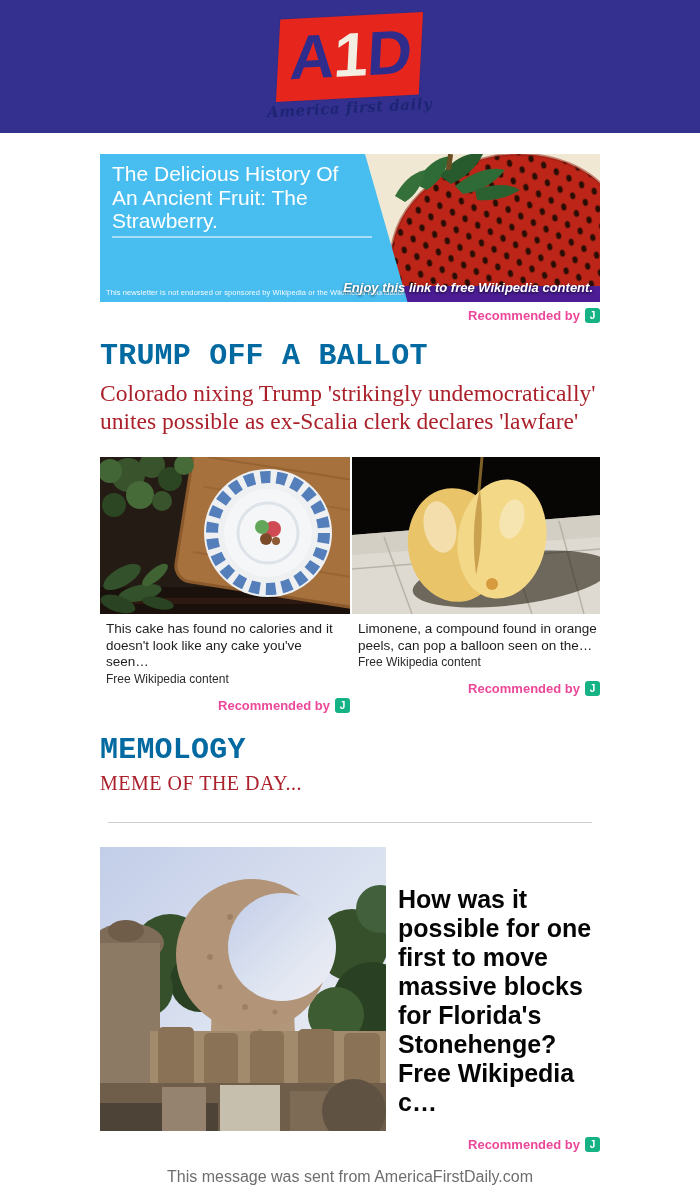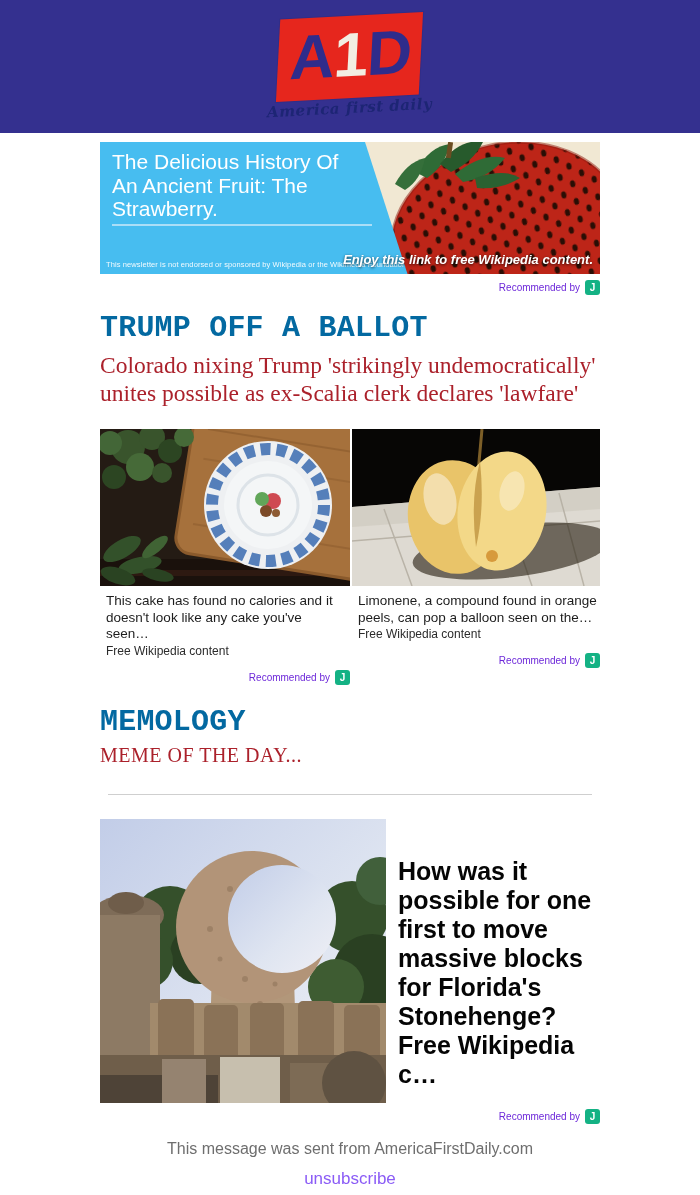--- a/index.html
+++ b/index.html
@@ -8,31 +8,31 @@
   
   .masthead { height:133px; background:#34308f; display:flex; flex-direction:column; align-items:center; justify-content:center; }
   .logo-box { display:inline-block; background:#e6261d; padding:2px 12px 6px 12px; transform:rotate(-3deg) skewX(-6deg); box-shadow:0 0 0 1px rgba(0,0,0,.05); text-decoration:none; }
   .logo-box span { font-family:"Liberation Sans", sans-serif; font-weight:900; font-size:62px; line-height:74px; letter-spacing:-3px; color:#2f2c8b; }
   .logo-box .l-one { color:#f2eee2; padding:0 2px; }
   .tagline { margin-top:1px; transform:rotate(-3deg); font-family:"DejaVu Serif", serif; font-style:italic; font-weight:bold; font-size:15px; color:#1d2574; letter-spacing:.5px; }
 
   .content { width:500px; margin:0 auto; }
 
   
-  .hero-ad { position:relative; display:block; width:500px; height:132px; margin-top:9px; overflow:hidden; background:#d946ef; text-decoration:none; }
+  .hero-ad { position:relative; display:block; width:500px; height:148px; margin-top:21px; overflow:hidden; background:#4c1d95; text-decoration:none; }
   .hero-art { position:absolute; top:0; right:0; width:245px; height:132px; }
   .hero-blue { position:absolute; inset:0; background:#47bdf0; clip-path:polygon(0 0, 53% 0, 61.5% 100%, 0 100%); }
   .hero-title { position:absolute; top:8px; left:12px; width:242px; font-size:21px; line-height:23.5px; color:#ffffff; }
   .hero-rule { position:absolute; top:82px; left:12px; width:260px; height:2px; background:#aadef7; }
   .hero-disclaimer { position:absolute; bottom:5px; left:6px; font-size:7.5px; color:rgba(255,255,255,.93); white-space:nowrap; letter-spacing:.1px; }
   .hero-cta { position:absolute; bottom:7px; right:7px; font-size:13px; font-style:italic; font-weight:bold; color:#ffffff; text-shadow:0 1px 3px rgba(0,0,0,.75); }
 
   
   .rec-row { display:flex; justify-content:flex-end; align-items:center; gap:5px; margin-top:6px; text-decoration:none; }
-  .rec-row .rec-label { font-size:10px; font-weight:normal; color:#6d28d9; }
+  .rec-row .rec-label { font-size:13px; font-weight:bold; color:#ec4899; }
   .jeeng { width:15px; height:15px; border-radius:3px; background:#14b284; color:#ffffff; font-size:10px; font-weight:bold; display:inline-flex; align-items:center; justify-content:center; }
 
   
   .story { margin-top:16px; }
   .kicker { font-family:Liberation Mono, monospace; font-weight:bold; font-size:30px; color:#0369a1; letter-spacing:.2px; }
   .headline { display:block; margin-top:7px; font-family:"Liberation Serif", serif; font-size:23.5px; line-height:27.5px; color:#ab212b; text-decoration:none; }
 
   
   .cards { margin-top:22px; display:flex; gap:2px; }
   .card { display:block; text-decoration:none; }

